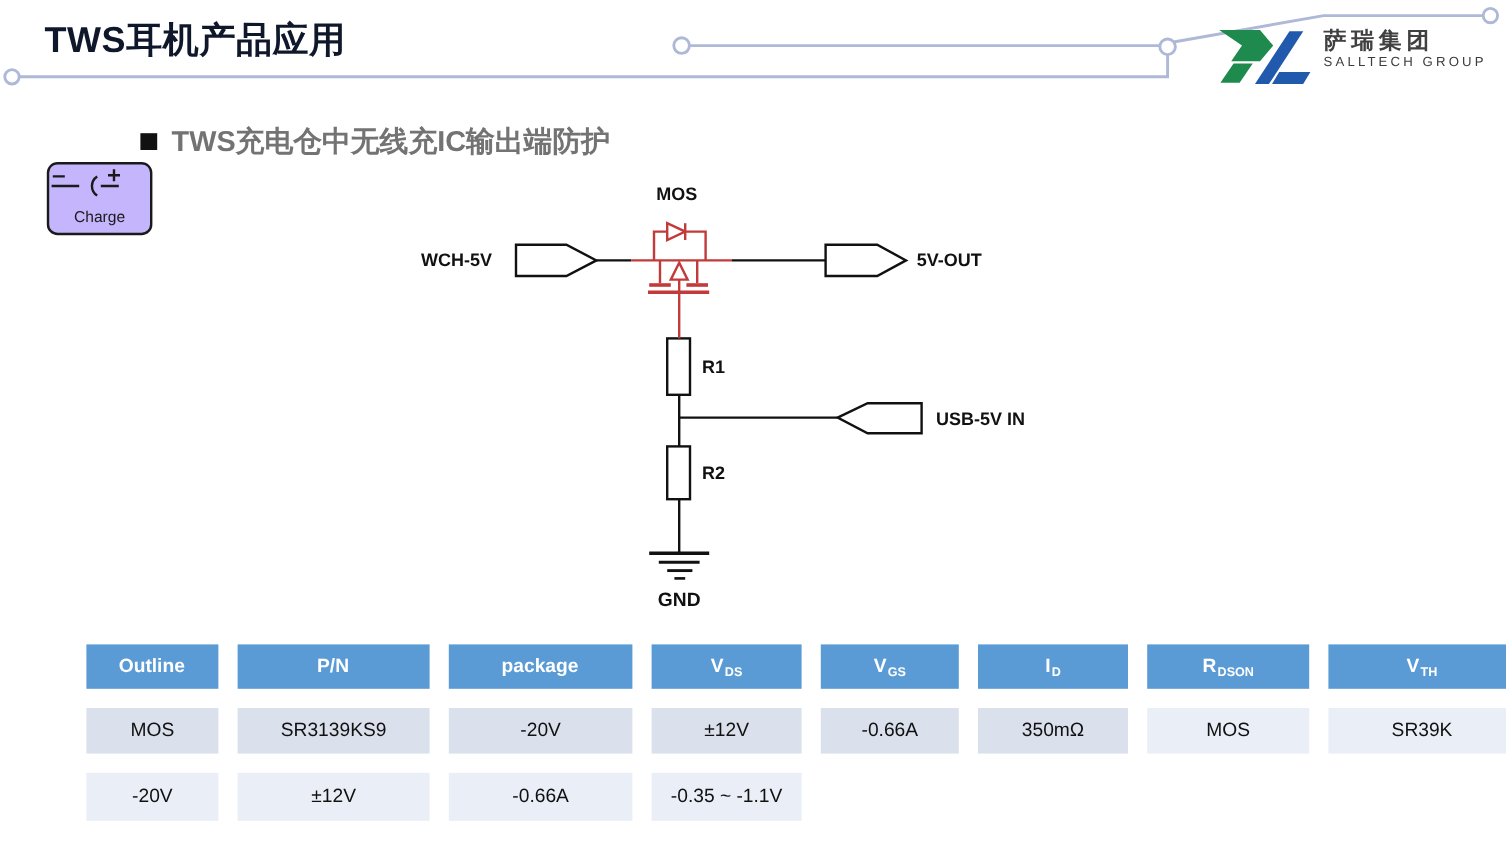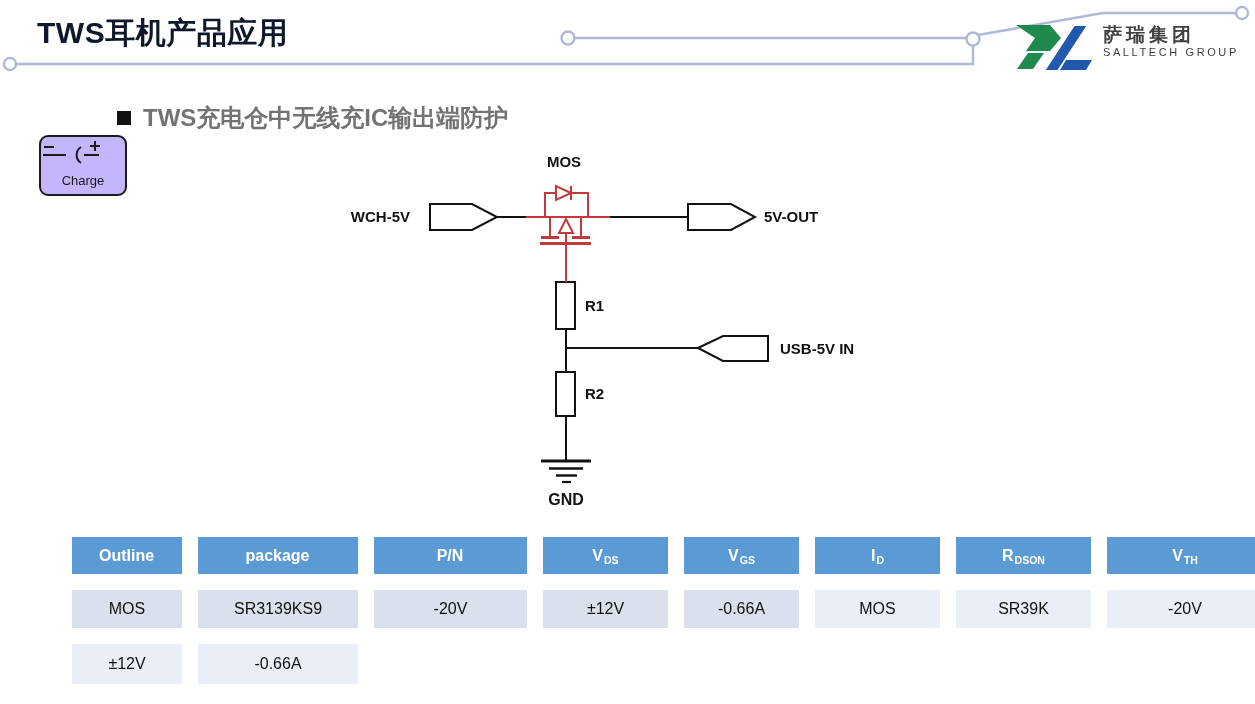--- a/index.html
+++ b/index.html
@@ -154,25 +154,25 @@
   <div class="bullet-square"></div>
   <div class="bullet-text">TWS充电仓中无线充IC输出端防护</div>
 </div>
 
 <div class="spec-table">
   <div class="th">
       <span>Outline</span>
       <span class="hsub"></span>
     </div>
   <div class="th">
+      <span>P/N</span>
+      <span class="hsub"></span>
+    </div>
+  <div class="th">
       <span>package</span>
-      <span class="hsub"></span>
-    </div>
-  <div class="th">
-      <span>P/N</span>
       <span class="hsub"></span>
     </div>
   <div class="th">
       <span>V</span>
       <span class="hsub">DS</span>
     </div>
   <div class="th">
       <span>V</span>
       <span class="hsub">GS</span>
     </div>
@@ -187,19 +187,21 @@
   <div class="th">
       <span>V</span>
       <span class="hsub">TH</span>
     </div>
 
   <div class="td row1">MOS</div>
   <div class="td row1">SR3139KS9</div>
   <div class="td row1">-20V</div>
   <div class="td row1">±12V</div>
   <div class="td row1">-0.66A</div>
+  <div class="td row1">350mΩ</div>
 
   <div class="td row2">MOS</div>
   <div class="td row2">SR39K</div>
   <div class="td row2">-20V</div>
   <div class="td row2">±12V</div>
   <div class="td row2">-0.66A</div>
+  <div class="td row2">-0.35 ~ -1.1V</div>
 </div>
 
 </body></html>

